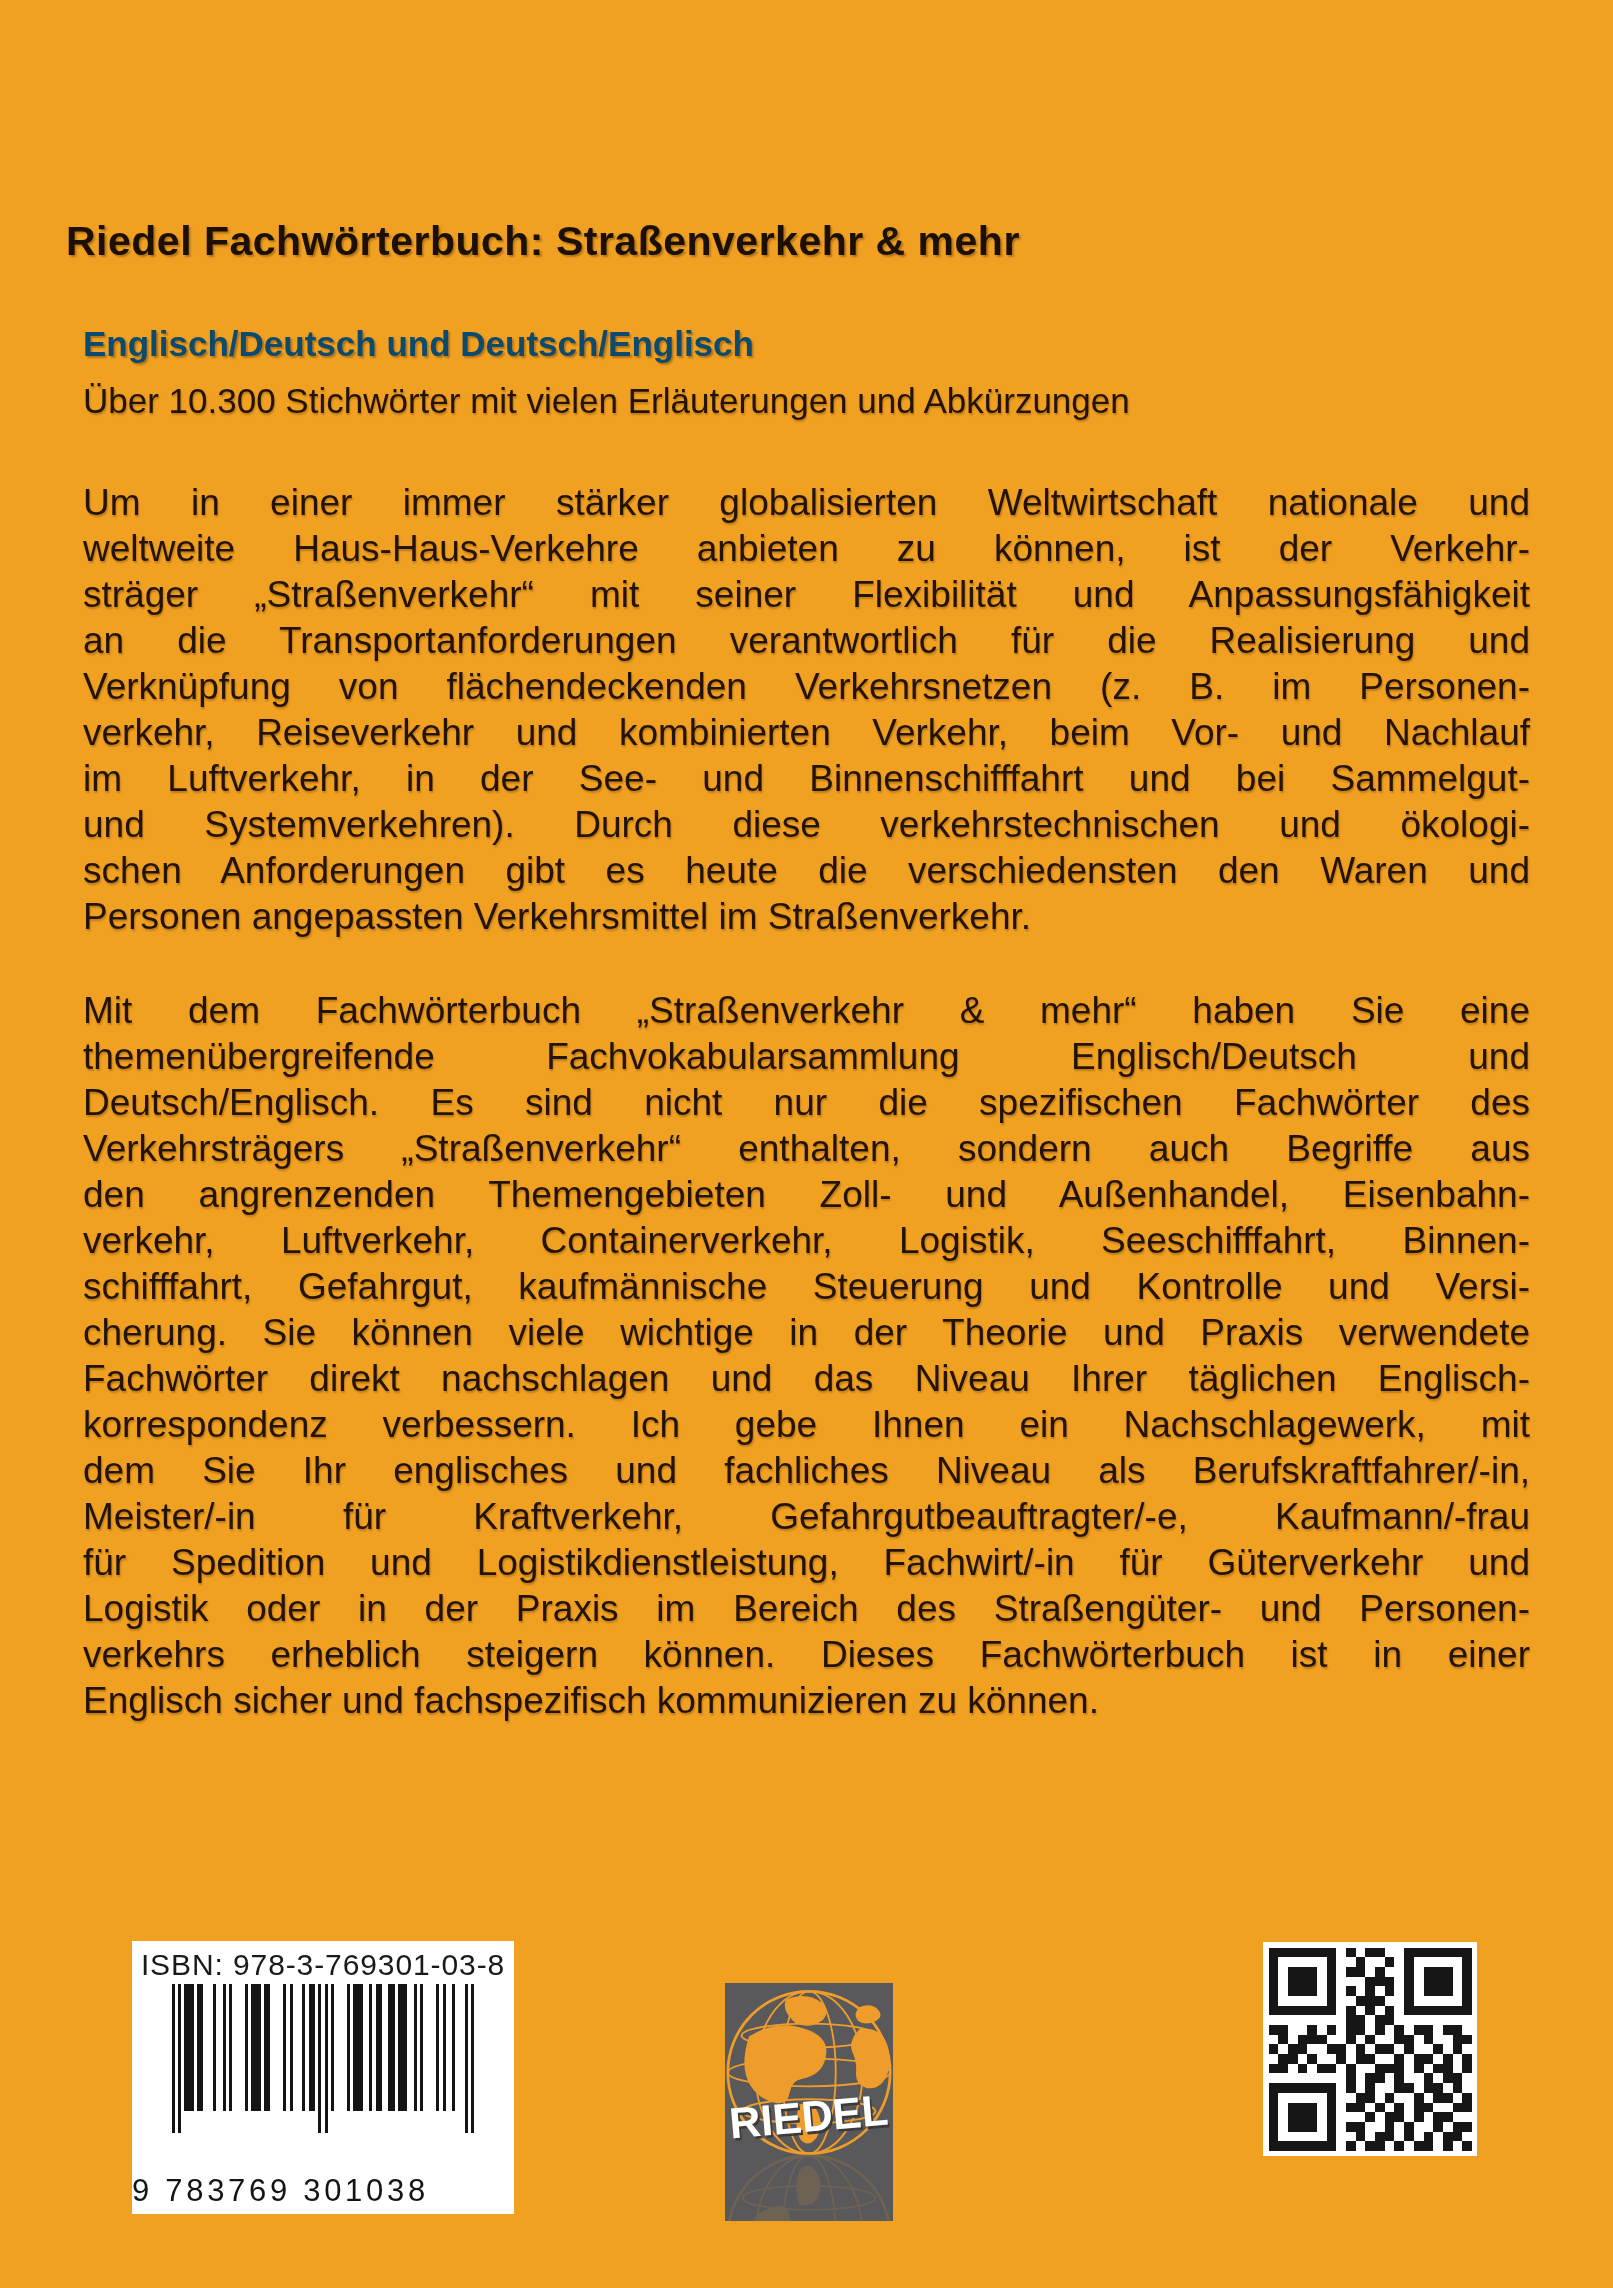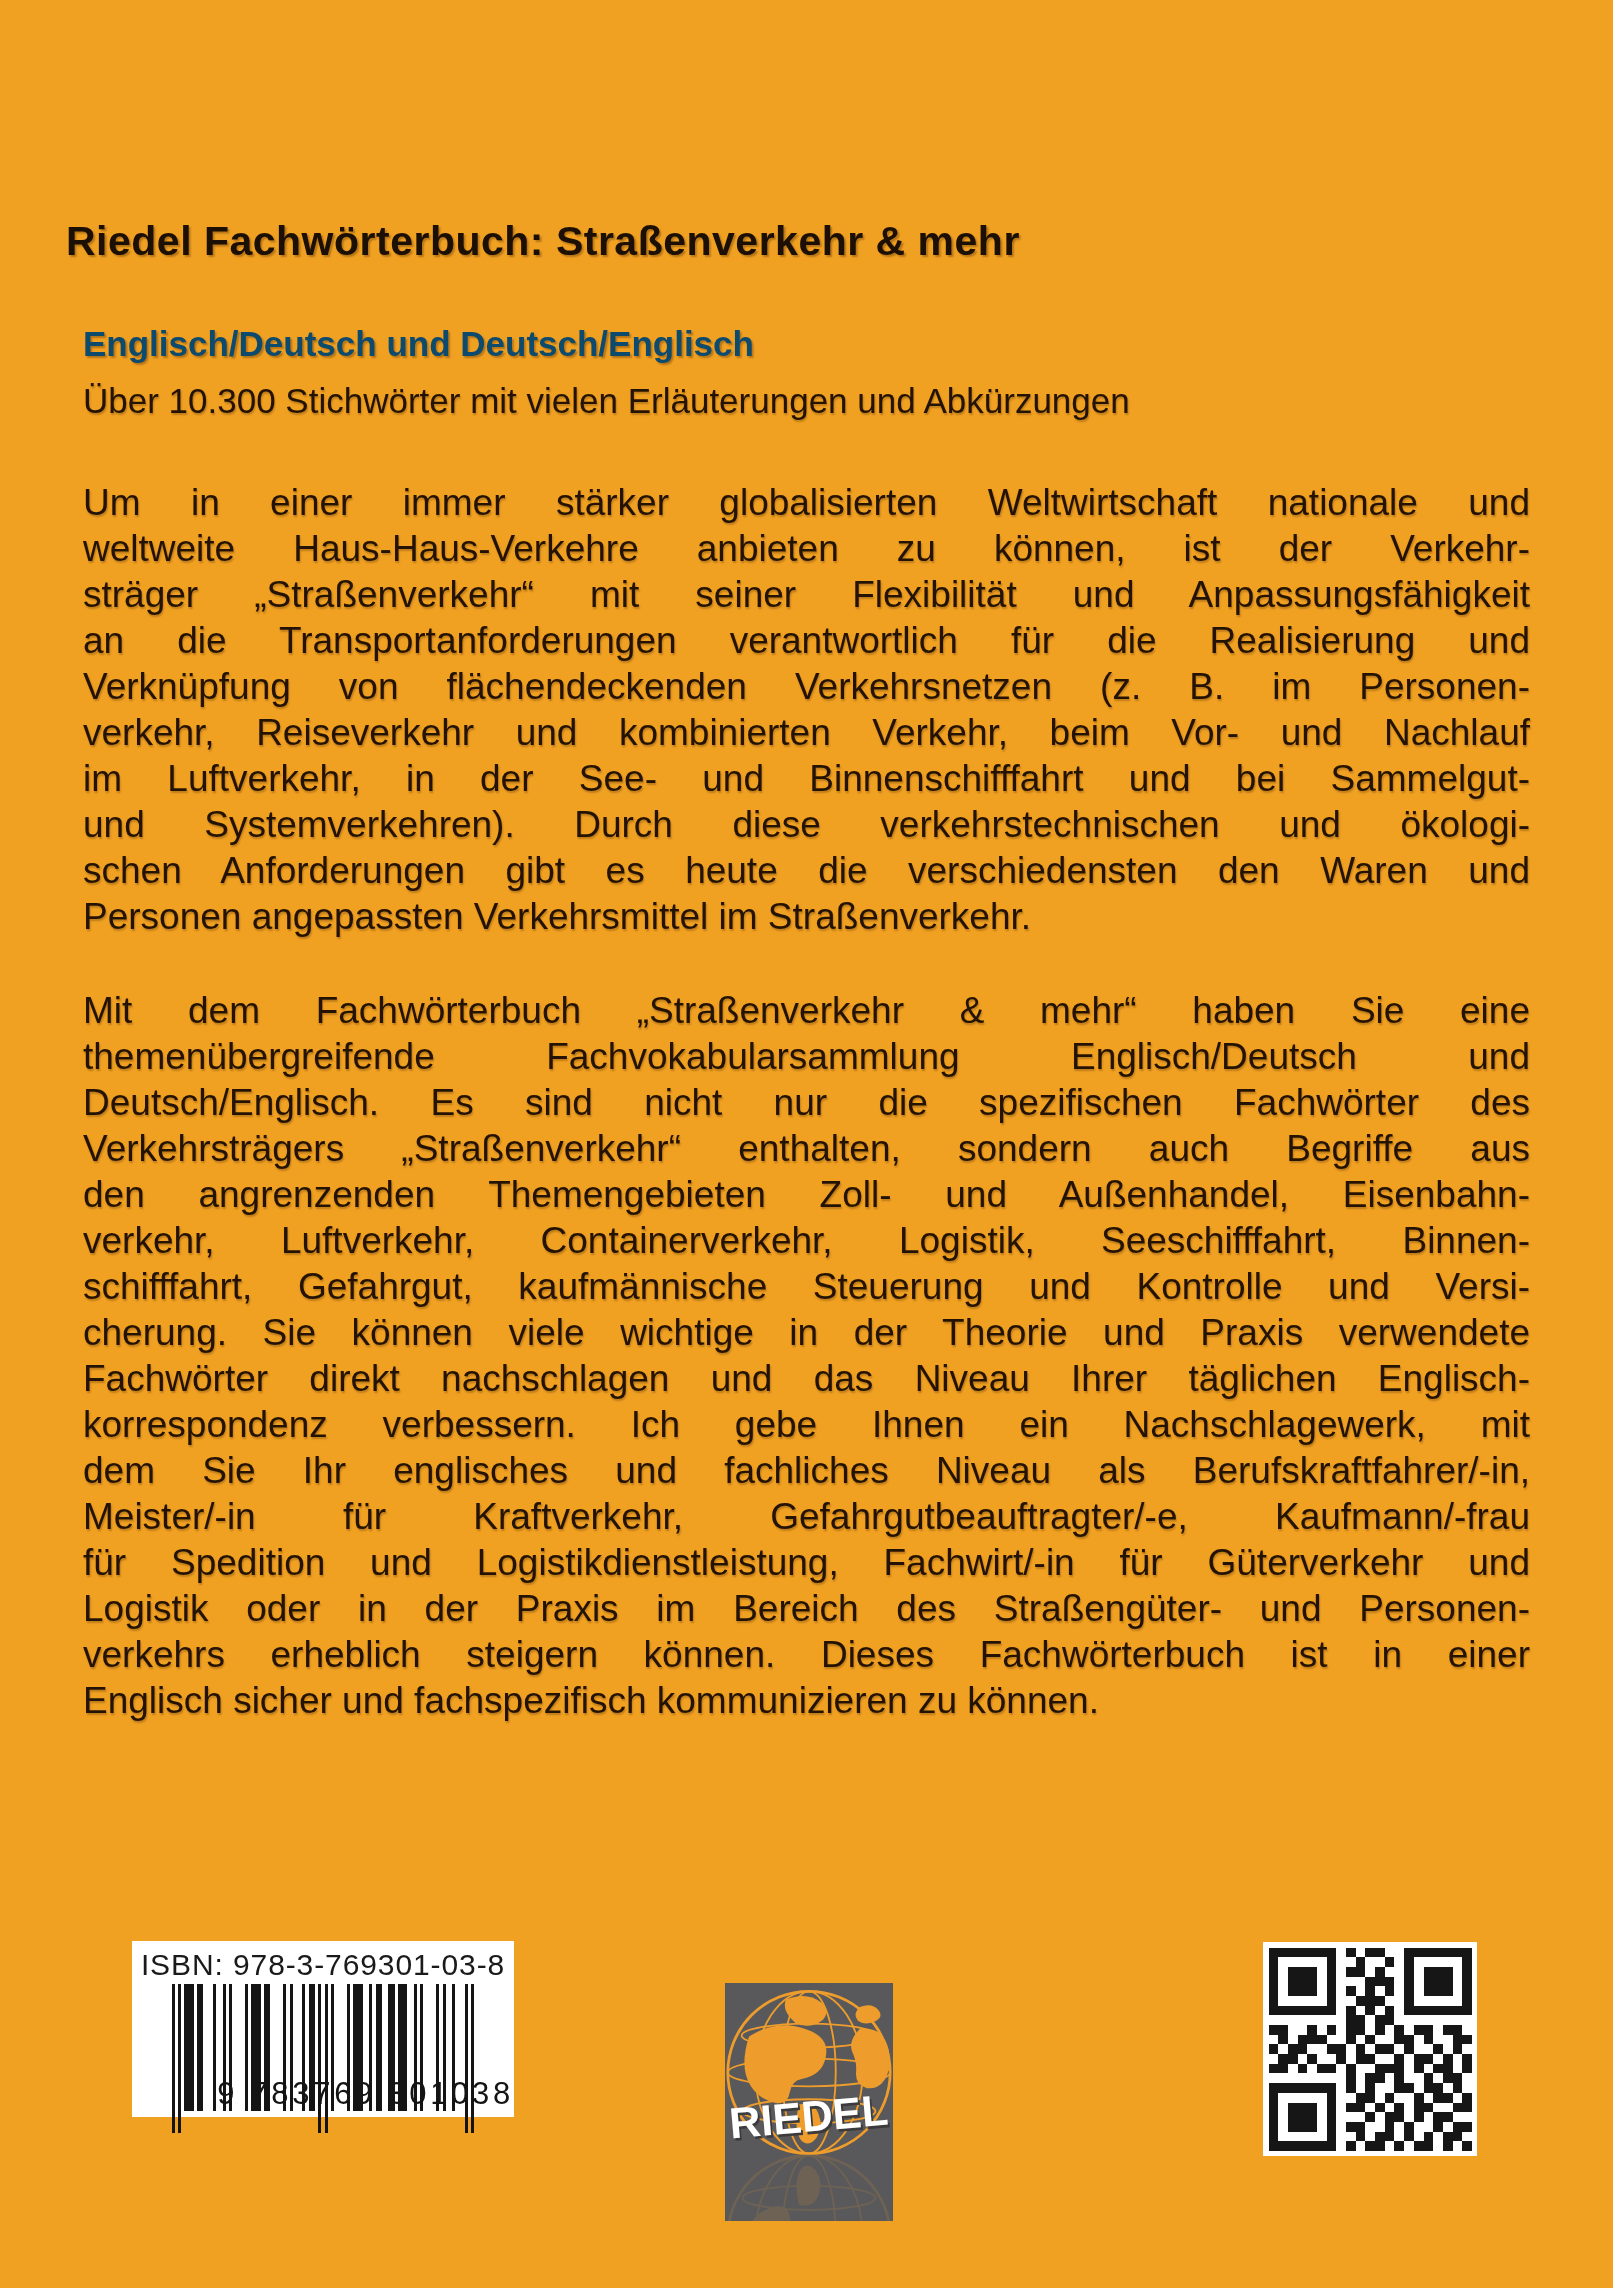--- a/index.html
+++ b/index.html
@@ -35,38 +35,38 @@
     font-size:37px;line-height:46px;font-weight:400;
     text-shadow:0.9px 1.8px 1.8px rgba(70,35,0,.3);
   }
   .p1{top:480px;}
   .p2{top:988px;}
   .tline{text-align:justify;text-align-last:justify;}
   .tline.tlast{text-align-last:left;}
 
   
   .isbn-box{
-    position:absolute;left:132px;top:1941px;width:382px;height:176px;
+    position:absolute;left:132px;top:1941px;width:382px;height:273px;
     background:#ffffff;
   }
   .isbn-label{
     margin-top:6.5px;text-align:center;
     font-size:30px;color:#1a1a1a;letter-spacing:0.9px;
     font-weight:400;
   }
   .bars-wrap{
     position:relative;height:129px;margin-top:2.8px;
     display:flex;justify-content:center;align-items:flex-start;
   }
   .bcmod{width:3.2px;height:127px;flex:0 0 auto;}
   .bcmod.on{background:#141414;}
   .bcmod.guard.on{height:149px;}
   .isbn-digits{
     position:absolute;left:0;right:0;bottom:5.5px;
-    text-align:right;font-size:31px;color:#141414;
+    text-align:left;font-size:31px;color:#141414;
     letter-spacing:3.7px;font-weight:400;
   }
 
   
   .logo-box{
     position:absolute;left:725px;top:1983px;width:168px;height:238px;
     background:#59595B;
   }
   .logo-box svg{display:block;}
 

